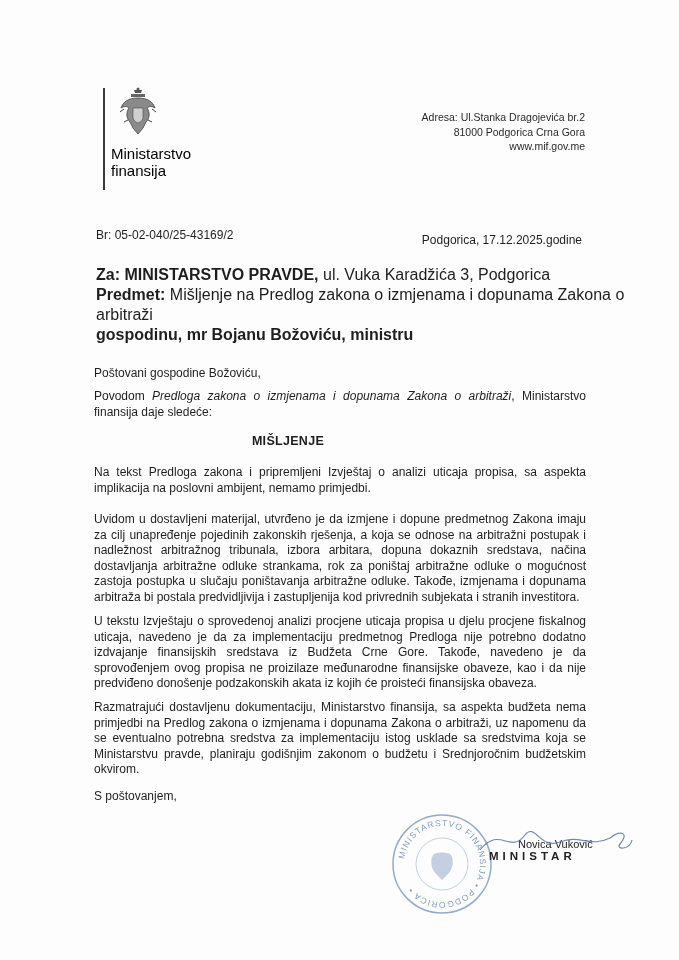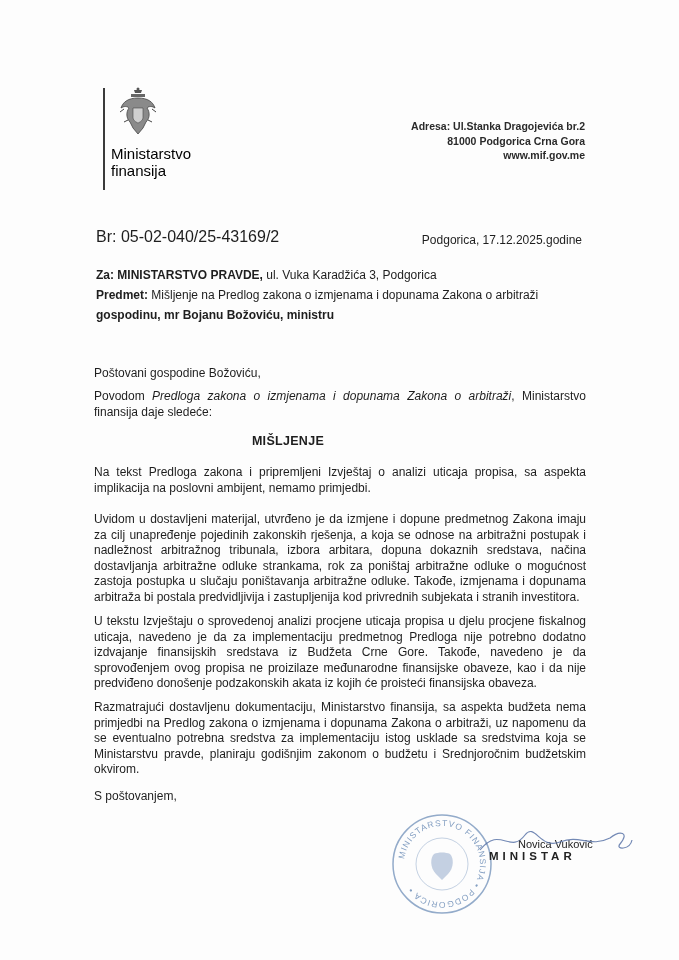--- a/index.html
+++ b/index.html
@@ -4,24 +4,24 @@
   <style>
     html, body { margin: 0; padding: 0; }
     body {
       width: 679px; height: 960px; background: #ffffff; position: relative;
       overflow: hidden; font-family: "Liberation Sans", sans-serif; color: #1e1e1e;
     }
     .page { position: absolute; left: 0; top: 0; width: 679px; height: 960px; background: #fdfdfd; }
     .vline { position: absolute; left: 103px; top: 88px; width: 2px; height: 102px; background: #3a3a3a; }
     .crest { position: absolute; left: 118px; top: 86px; width: 40px; height: 52px; }
     .org-name { position: absolute; left: 111px; top: 145px; font-size: 15px; line-height: 17px; color: #000000; }
-    .address { position: absolute; right: 94px; top: 119px; text-align: right; font-size: 10.5px; line-height: 14.5px; color: #2a2a2a; font-weight: bold; }
-    .ref { position: absolute; left: 96px; top: 228px; font-size: 16px; }
+    .address { position: absolute; right: 94px; top: 110px; text-align: right; font-size: 10.5px; line-height: 14.5px; color: #2a2a2a; }
+    .ref { position: absolute; left: 96px; top: 228px; font-size: 12px; }
     .date { position: absolute; right: 97px; top: 233px; font-size: 12px; text-align: center; }
-    .hdr { position: absolute; left: 96px; top: 265px; font-size: 12px; line-height: 20px; }
+    .hdr { position: absolute; left: 96px; top: 265px; font-size: 16px; line-height: 20px; }
     .hdr b { font-weight: bold; }
     .body { position: absolute; left: 94px; width: 492px; font-size: 12px; line-height: 15.6px; text-align: justify; }
     .title { position: absolute; left: 0; width: 576px; top: 434px; text-align: center; font-weight: bold; font-size: 12.5px; letter-spacing: 0.3px; }
     .stamp { position: absolute; left: 390px; top: 812px; width: 104px; height: 104px; }
     .sig-title { position: absolute; left: 489px; top: 822px; font-size: 11.5px; font-weight: bold; letter-spacing: 4px; color: #222; margin-top: 28px; }
     .sig-name { position: absolute; left: 518px; top: 838px; font-size: 11px; color: #222; text-align: center; }
     .sig { position: absolute; left: 470px; top: 820px; width: 170px; height: 40px; }
   </style>
 </head>
 <body>

